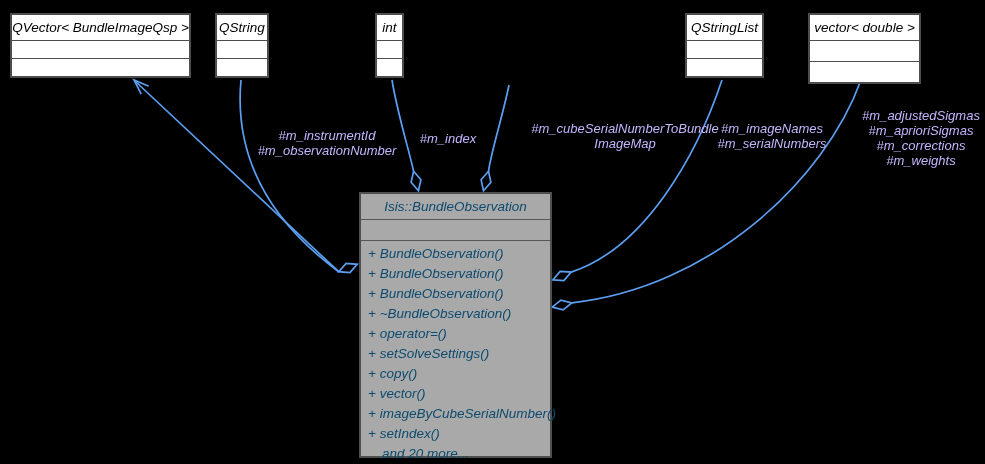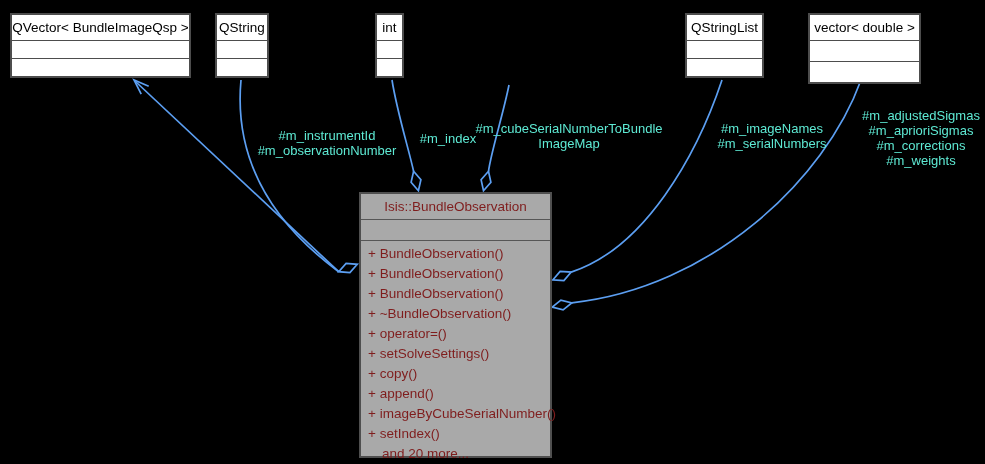--- a/index.html
+++ b/index.html
@@ -1,48 +1,49 @@
 <!DOCTYPE html>
 <html><head>
 <meta charset="utf-8">
 <style>
   html,body{margin:0;padding:0;background:#000;}
   .stage{
     position:relative;width:985px;height:464px;background:#000;overflow:hidden;
     font-family:"Liberation Sans", sans-serif;
+    font-style:italic;
   }
   svg.edges{position:absolute;left:0;top:0;}
   
   .tbox{
     position:absolute;box-sizing:border-box;background:#fff;
     border:2px solid #4d4d4d;display:flex;flex-direction:column;
     color:#000;font-size:13.5px;
   }
   .tbox .title{
     display:flex;align-items:center;justify-content:center;text-align:center;
     white-space:pre-line;line-height:16px;flex:none;
   }
   .tbox .cmp{flex:1;border-top:1px solid #4d4d4d;}
   
   .mainbox{
     position:absolute;left:359px;top:192px;width:193px;height:266px;
     box-sizing:border-box;background:#a9a9a9;border:2px solid #4f4f4f;
-    color:#7f1d1d;font-size:13.5px;display:flex;flex-direction:column;
+    color:#0c4a6e;font-size:13.5px;display:flex;flex-direction:column;
   }
   .mainbox .title{
     height:25px;flex:none;display:flex;align-items:center;justify-content:center;
   }
   .mainbox .attrs{height:20px;flex:none;border-top:1px solid #565656;border-bottom:1px solid #565656;}
   .mainbox .methods{flex:1;padding:3px 20px 0 7px;}
   .mainbox .methods .m{height:20px;line-height:20px;white-space:nowrap;}
   .mainbox .methods .more{padding-left:14px;}
   
   .elabel{
     position:absolute;transform:translateX(-50%);text-align:center;
-    color:#5eead4;font-size:13px;line-height:15px;white-space:pre-line;
+    color:#c4b5fd;font-size:13px;line-height:15px;white-space:pre-line;
   }
 </style>
 </head>
 <body>
 
 <div class="stage">
 
   <svg class="edges" width="985" height="464">
     <g fill="none" stroke-width="1.7" stroke="#5c9ff2">
       <path d="M136,82 L338.7,271.7"></path>
@@ -95,31 +96,31 @@
     <div class="title">Isis::BundleObservation</div>
     <div class="attrs"></div>
     <div class="methods">
       <div class="m">+ BundleObservation()</div>
       <div class="m">+ BundleObservation()</div>
       <div class="m">+ BundleObservation()</div>
       <div class="m">+ ~BundleObservation()</div>
       <div class="m">+ operator=()</div>
       <div class="m">+ setSolveSettings()</div>
       <div class="m">+ copy()</div>
-      <div class="m">+ append()</div>
+      <div class="m">+ vector()</div>
       <div class="m">+ imageByCubeSerialNumber()</div>
       <div class="m">+ setIndex()</div>
       <div class="m more">and 20 more...</div>
     </div>
   </div>
 
   <div class="elabel" style="left:327px;top:128px">#m_instrumentId
 #m_observationNumber</div>
   <div class="elabel" style="left:448px;top:131px">#m_index</div>
-  <div class="elabel" style="left:569px;top:121px">#m_cubeSerialNumberToBundle
+  <div class="elabel" style="left:625px;top:121px">#m_cubeSerialNumberToBundle
 ImageMap</div>
   <div class="elabel" style="left:772px;top:121px">#m_imageNames
 #m_serialNumbers</div>
   <div class="elabel" style="left:921px;top:108px">#m_adjustedSigmas
 #m_aprioriSigmas
 #m_corrections
 #m_weights</div>
 
 </div>
 

